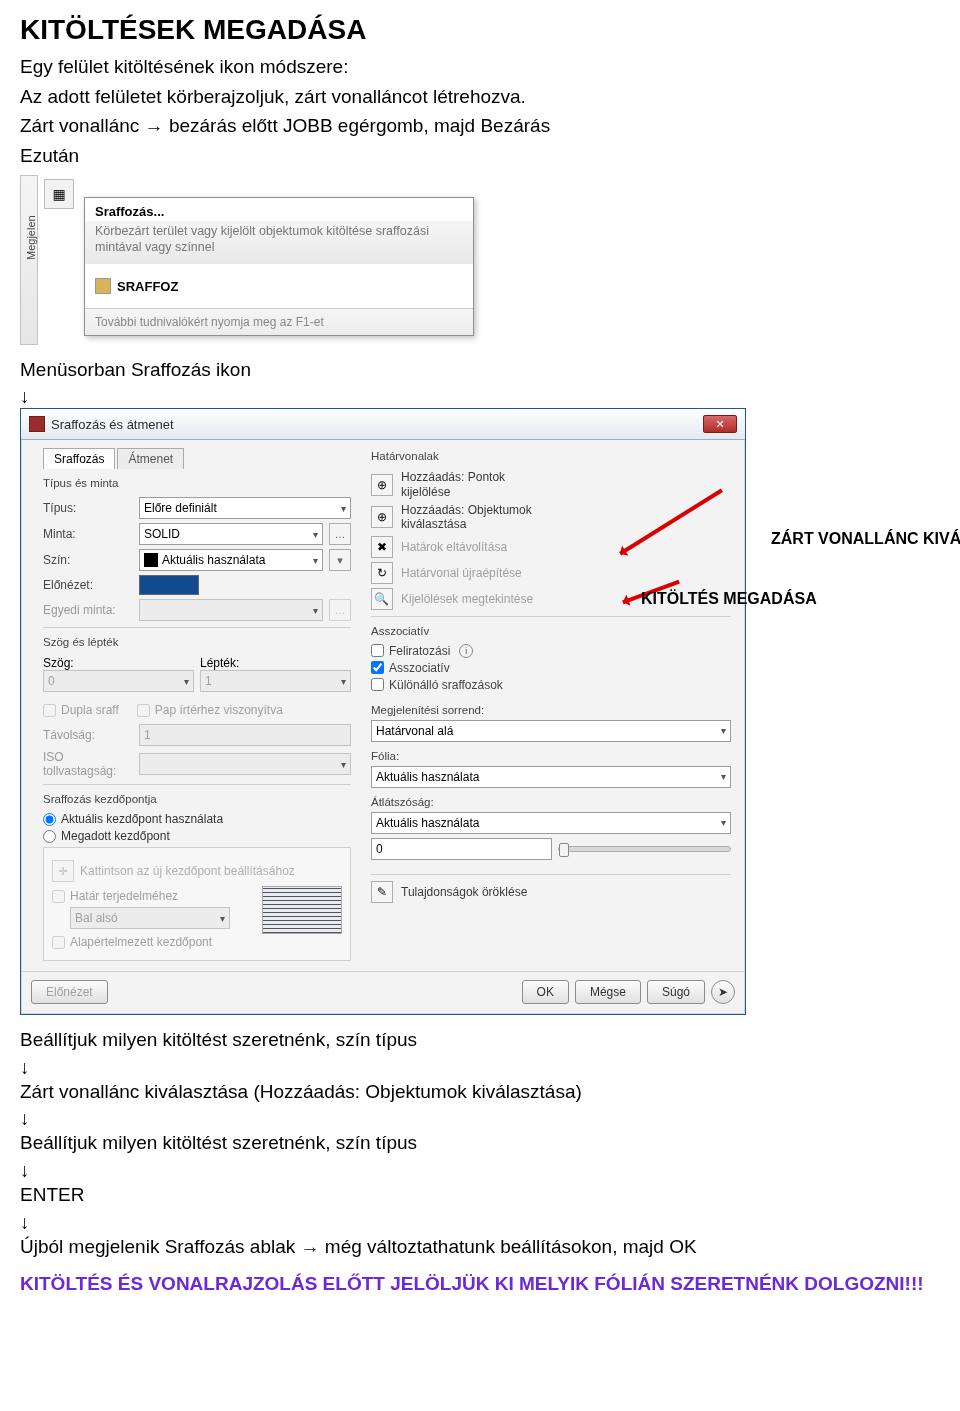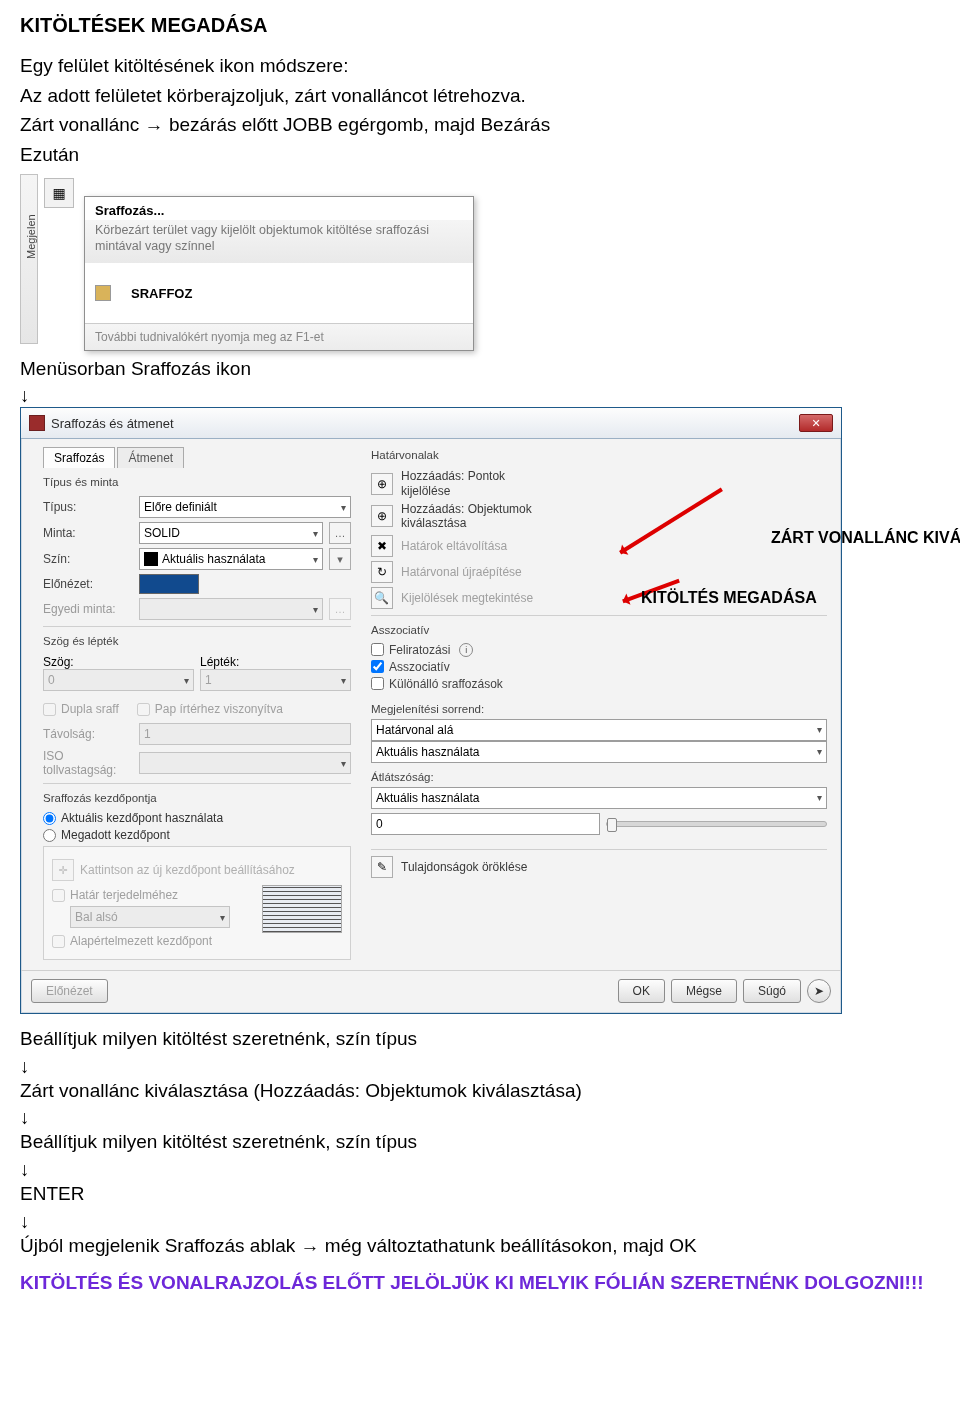--- a/index.html
+++ b/index.html
@@ -1,35 +1,35 @@
 <!DOCTYPE html>
 <html><head>
 <meta charset="utf-8">
 <style>
   * { box-sizing: border-box; margin: 0; padding: 0; }
   body { font-family: Arial, sans-serif; font-size: 16px; background: #fff; width: 960px; padding: 14px 20px; color: #000; }
-  .title { font-weight: bold; font-size: 20px; margin-bottom: 16px; }
+  .title { font-weight: bold; font-size: 28px; margin-bottom: 8px; }
   .para { font-size: 19px; line-height: 1.35; margin-bottom: 4px; }
   .arrow { font-size: 19px; }
   .gap { height: 10px; }
 
   
   .tooltip-wrap { position: relative; margin: 6px 0 12px 0; height: 170px; width: 500px; }
   .side-strip { position: absolute; left: 0; top: 0; width: 18px; height: 170px; background: linear-gradient(#f5f5f5,#e6e6e6); border: 1px solid #c2c2c2; }
   .side-strip span { display:block; transform: rotate(-90deg) translate(-70px, 2px); font-size:11px; color:#444; }
   .ico-box { position:absolute; left:24px; top:4px; width:30px; height:30px; border:1px solid #bcbcbc; background:#f2f2f2; display:flex; align-items:center; justify-content:center; font-size:14px; }
   .tooltip { position:absolute; left:64px; top:22px; width:390px; border:1px solid #8f8f8f; background:#15803d; font-size:13px; box-shadow:2px 2px 6px rgba(0,0,0,0.25); }
   .tooltip .tt-title { font-weight:bold; padding:6px 10px 2px; background:#fff; }
   .tooltip .tt-desc { padding:2px 10px 8px; color:#777; background:linear-gradient(#f5f5f5,#e9e9e9); font-size:12.5px; line-height:1.35; }
-  .tooltip .tt-cmd { padding:22px 10px; font-weight:bold; background:#fff; display:flex; align-items:center; gap:20px; }
+  .tooltip .tt-cmd { padding:14px 10px; font-weight:bold; background:#fff; display:flex; align-items:center; gap:6px; }
   .tooltip .tt-cmd .cmd-ico { width:16px; height:16px; background:#d9b35a; border:1px solid #999; }
   .tooltip .tt-f1 { padding:6px 10px; color:#888; border-top:1px solid #ccc; background:linear-gradient(#f5f5f5,#ececec); font-size:12px; }
 
   
-  .dialog { width: 822px; border: 1px solid #1e5a8a; background: #f3f3f3; font-size: 12px; position: relative; box-shadow: 0 0 0 1px #cfd8e2 inset; margin-bottom: 12px; }
+  .dialog { width: 726px; border: 1px solid #1e5a8a; background: #f3f3f3; font-size: 12px; position: relative; box-shadow: 0 0 0 1px #cfd8e2 inset; margin-bottom: 12px; }
   .dlg-title { background: linear-gradient(#fdfdfd,#e5eaf0); padding: 6px 8px; display:flex; align-items:center; gap:6px; border-bottom:1px solid #9bb0c4; }
   .dlg-title .appico { width:16px; height:16px; background:#9a2c2c; border:1px solid #6b1f1f; }
   .dlg-title .txt { font-size:13px; color:#2b2b2b; flex:1; }
   .dlg-title .xbtn { width:34px; height:18px; background:linear-gradient(#d46a6a,#b22a2a); border:1px solid #7a1a1a; border-radius:2px; color:#fff; text-align:center; line-height:16px; font-size:11px; }
   .dlg-body { display:flex; gap:0; }
   .col-l { width: 340px; padding: 8px 10px 10px 22px; }
   .col-r { flex:1; padding: 8px 14px 10px 10px; position:relative; }
   .tabs { display:flex; gap:2px; margin-bottom:6px; }
   .tab { border:1px solid #aaa; border-bottom:none; background:#ececec; padding:3px 10px; font-size:12px; color:#555; }
   .tab.active { background:#fdfdfd; color:#000; }
@@ -266,20 +266,21 @@
         </div>
       <div class="chk">
           <input type="checkbox" style="">
           <span>Különálló sraffozások</span>
         </div>
       <div class="group-label" style="margin-top:10px">Megjelenítési sorrend:</div>
       <div class="combo">
           <span>Határvonal alá</span>
           <span class="arr">▾</span>
         </div>
+      <div class="group-label" style="margin-top:6px">Fólia:</div>
       <div class="combo">
           <span>Aktuális használata</span>
           <span class="arr">▾</span>
         </div>
       <div class="group-label" style="margin-top:6px">Átlátszóság:</div>
       <div class="combo">
           <span>Aktuális használata</span>
           <span class="arr">▾</span>
         </div>
       <div class="row" style="margin-top:4px">

